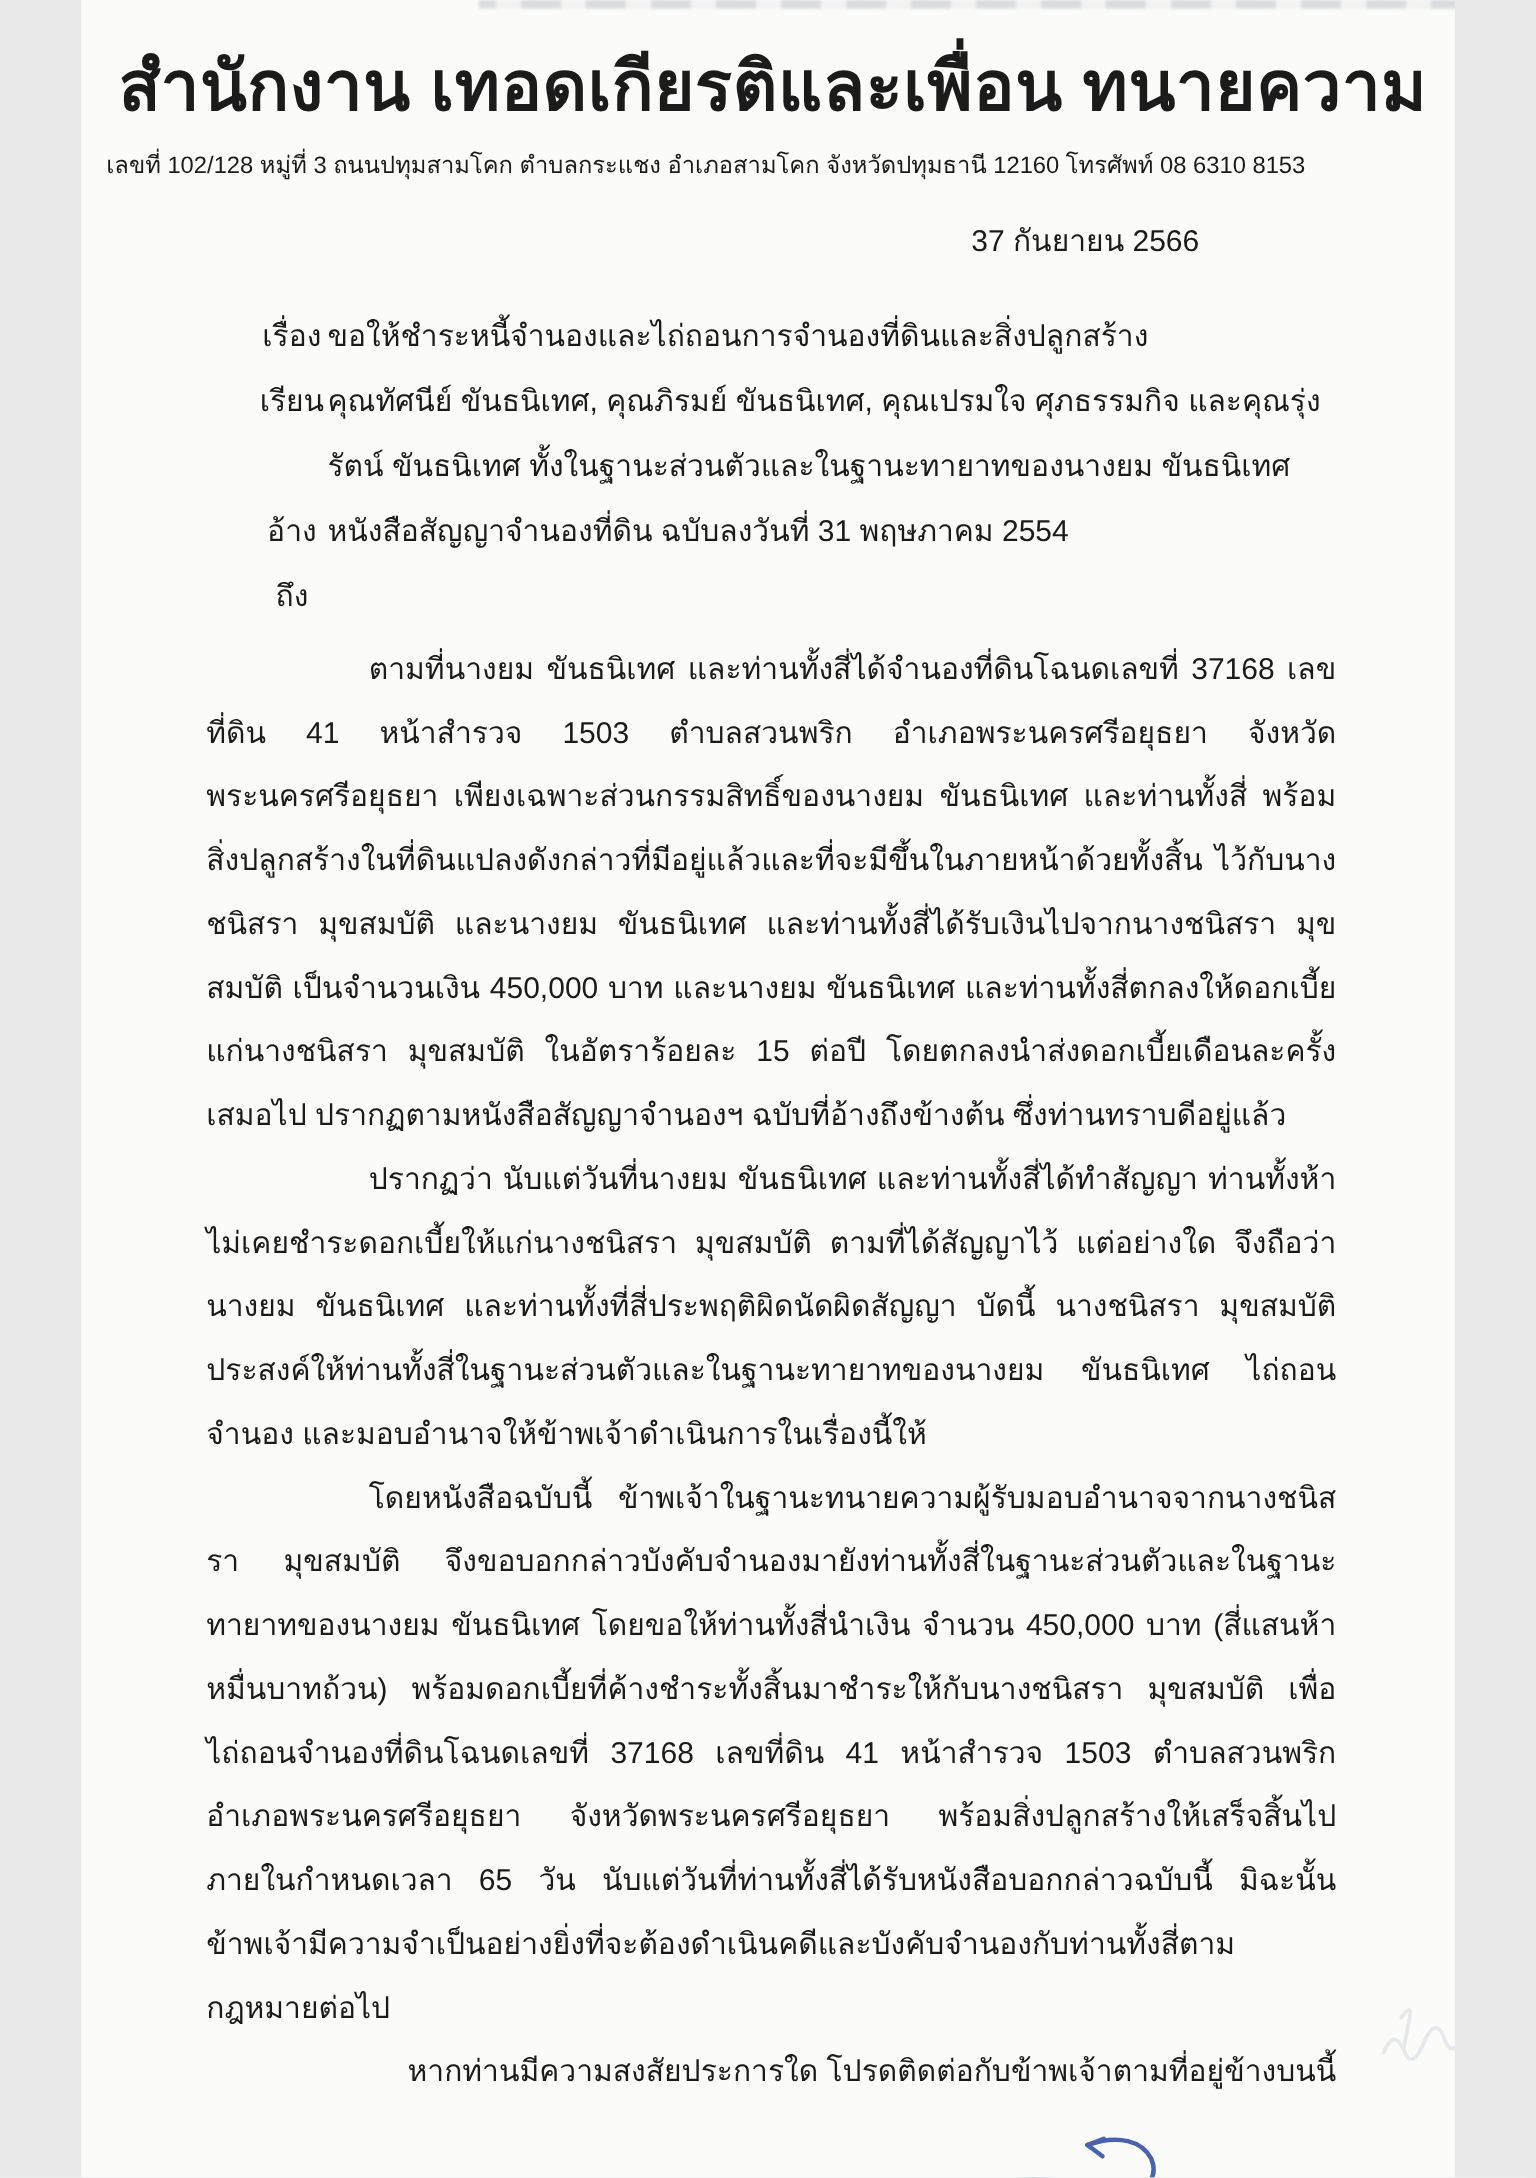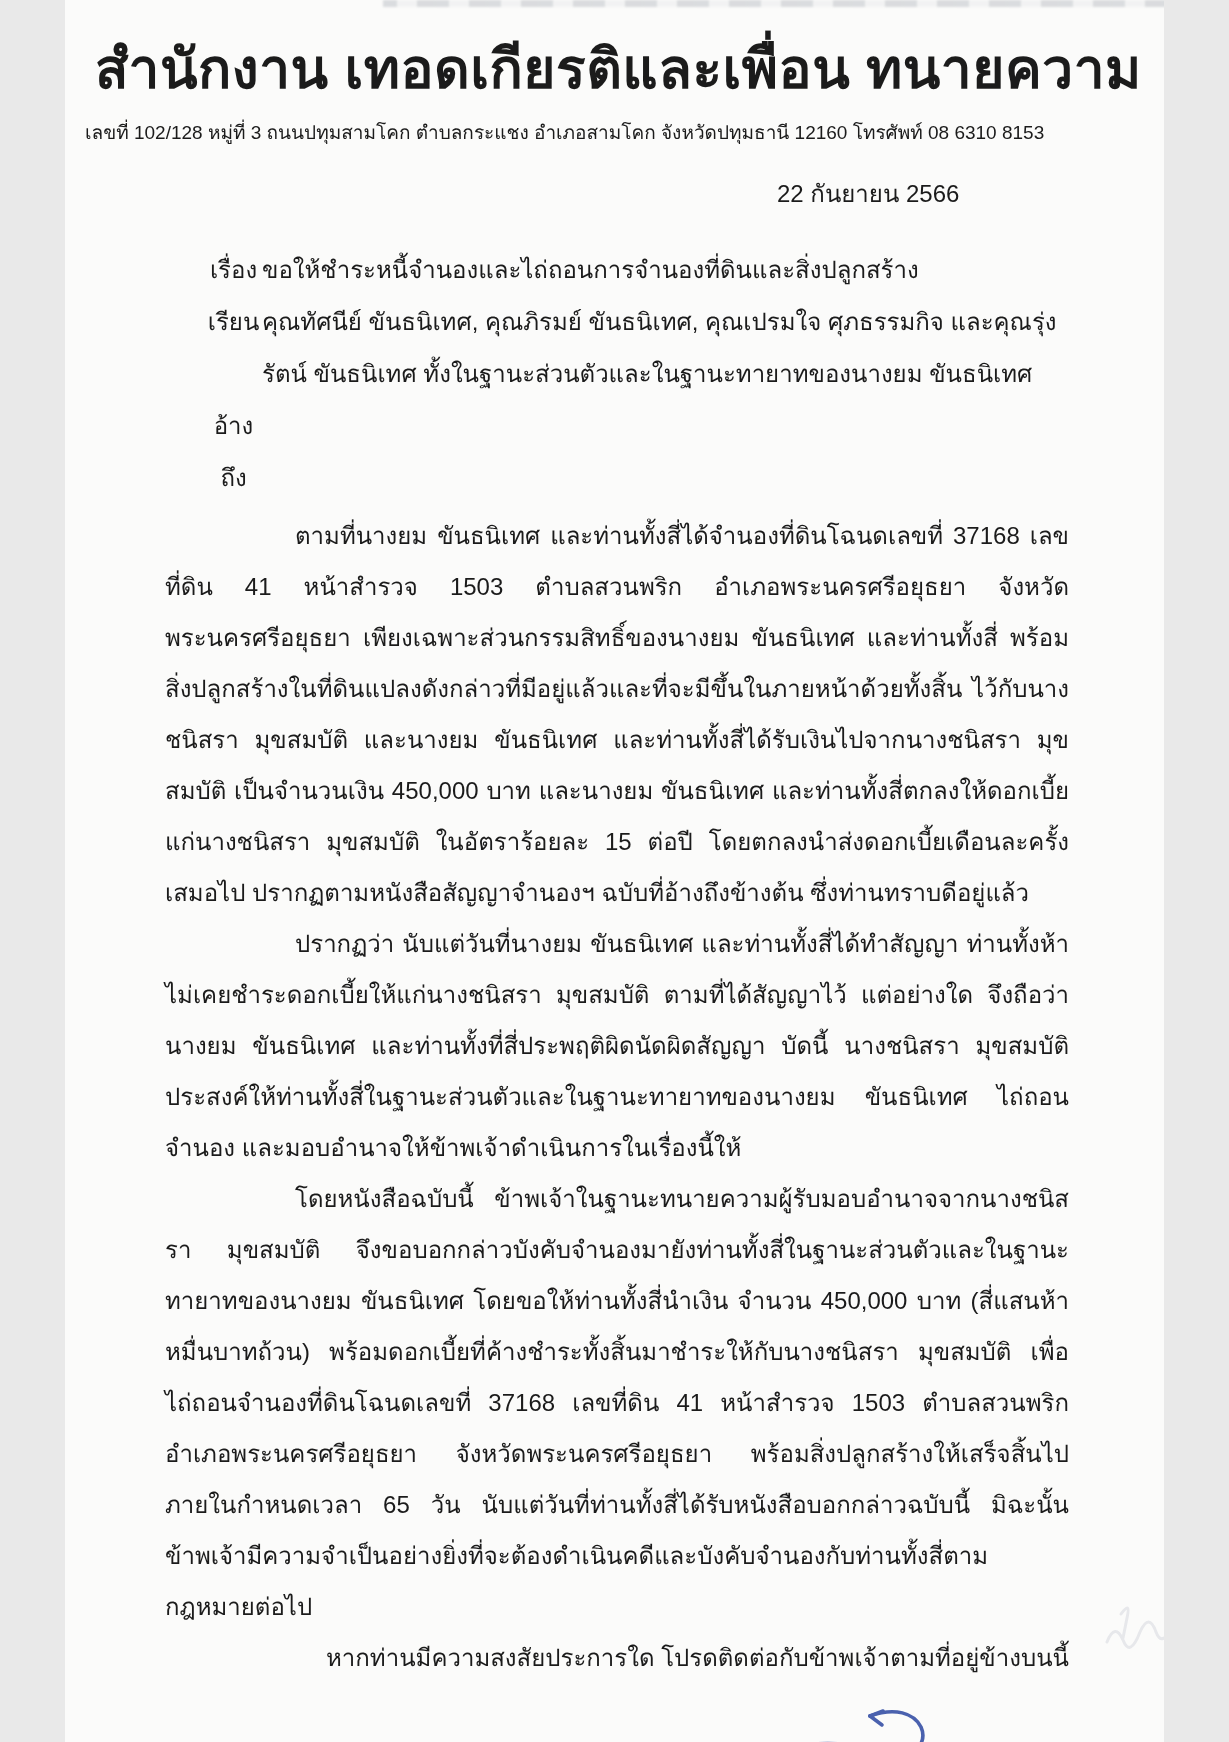--- a/index.html
+++ b/index.html
@@ -113,33 +113,34 @@
 <body>
 
 <div class="page">
 
   <div class="scan-strip"></div>
 
   <div class="office-name">สำนักงาน เทอดเกียรติและเพื่อน ทนายความ</div>
 
   <div class="office-address">เลขที่ 102/128 หมู่ที่ 3 ถนนปทุมสามโคก ตำบลกระแชง อำเภอสามโคก จังหวัดปทุมธานี 12160 โทรศัพท์ 08 6310 8153</div>
 
-  <div class="date-line">22  กันยายน  2566</div>
+  <div class="date-line">37  กันยายน  2566</div>
 
   <div class="meta-block">
     <div class="meta-row">
       <span class="meta-label">เรื่อง</span>
       <span class="meta-content">ขอให้ชำระหนี้จำนองและไถ่ถอนการจำนองที่ดินและสิ่งปลูกสร้าง</span>
     </div>
     <div class="meta-row">
       <span class="meta-label">เรียน</span>
       <span class="meta-content">คุณทัศนีย์  ขันธนิเทศ, คุณภิรมย์  ขันธนิเทศ, คุณเปรมใจ  ศุภธรรมกิจ และคุณรุ่งรัตน์  ขันธนิเทศ ทั้งในฐานะส่วนตัวและในฐานะทายาทของนางยม  ขันธนิเทศ</span>
     </div>
     <div class="meta-row">
       <span class="meta-label">อ้างถึง</span>
+      <span class="meta-content">หนังสือสัญญาจำนองที่ดิน ฉบับลงวันที่ 31 พฤษภาคม 2554</span>
     </div>
   </div>
 
   <div class="letter-body">
     <p>ตามที่นางยม  ขันธนิเทศ และท่านทั้งสี่ได้จำนองที่ดินโฉนดเลขที่ 37168 เลขที่ดิน 41 หน้าสำรวจ 1503 ตำบลสวนพริก อำเภอพระนครศรีอยุธยา จังหวัดพระนครศรีอยุธยา เพียงเฉพาะส่วนกรรมสิทธิ์ของนางยม ขันธนิเทศ และท่านทั้งสี่ พร้อมสิ่งปลูกสร้างในที่ดินแปลงดังกล่าวที่มีอยู่แล้วและที่จะมีขึ้นในภายหน้าด้วยทั้งสิ้น ไว้กับนางชนิสรา  มุขสมบัติ และนางยม  ขันธนิเทศ และท่านทั้งสี่ได้รับเงินไปจากนางชนิสรา  มุขสมบัติ เป็นจำนวนเงิน 450,000 บาท และนางยม  ขันธนิเทศ และท่านทั้งสี่ตกลงให้ดอกเบี้ยแก่นางชนิสรา  มุขสมบัติ ในอัตราร้อยละ 15 ต่อปี โดยตกลงนำส่งดอกเบี้ยเดือนละครั้งเสมอไป ปรากฏตามหนังสือสัญญาจำนองฯ ฉบับที่อ้างถึงข้างต้น ซึ่งท่านทราบดีอยู่แล้ว</p>
     <p>ปรากฏว่า นับแต่วันที่นางยม  ขันธนิเทศ และท่านทั้งสี่ได้ทำสัญญา ท่านทั้งห้าไม่เคยชำระดอกเบี้ยให้แก่นางชนิสรา  มุขสมบัติ ตามที่ได้สัญญาไว้ แต่อย่างใด จึงถือว่านางยม  ขันธนิเทศ และท่านทั้งที่สี่ประพฤติผิดนัดผิดสัญญา บัดนี้ นางชนิสรา  มุขสมบัติ ประสงค์ให้ท่านทั้งสี่ในฐานะส่วนตัวและในฐานะทายาทของนางยม ขันธนิเทศ ไถ่ถอนจำนอง และมอบอำนาจให้ข้าพเจ้าดำเนินการในเรื่องนี้ให้</p>
     <p>โดยหนังสือฉบับนี้ ข้าพเจ้าในฐานะทนายความผู้รับมอบอำนาจจากนางชนิสรา  มุขสมบัติ จึงขอบอกกล่าวบังคับจำนองมายังท่านทั้งสี่ในฐานะส่วนตัวและในฐานะทายาทของนางยม  ขันธนิเทศ โดยขอให้ท่านทั้งสี่นำเงิน จำนวน 450,000 บาท (สี่แสนห้าหมื่นบาทถ้วน) พร้อมดอกเบี้ยที่ค้างชำระทั้งสิ้นมาชำระให้กับนางชนิสรา  มุขสมบัติ เพื่อไถ่ถอนจำนองที่ดินโฉนดเลขที่ 37168 เลขที่ดิน 41 หน้าสำรวจ 1503 ตำบลสวนพริก อำเภอพระนครศรีอยุธยา จังหวัดพระนครศรีอยุธยา พร้อมสิ่งปลูกสร้างให้เสร็จสิ้นไป ภายในกำหนดเวลา 65 วัน นับแต่วันที่ท่านทั้งสี่ได้รับหนังสือบอกกล่าวฉบับนี้ มิฉะนั้น ข้าพเจ้ามีความจำเป็นอย่างยิ่งที่จะต้องดำเนินคดีและบังคับจำนองกับท่านทั้งสี่ตามกฎหมายต่อไป</p>
     <p class="no-justify">หากท่านมีความสงสัยประการใด โปรดติดต่อกับข้าพเจ้าตามที่อยู่ข้างบนนี้</p>
   </div>
 

